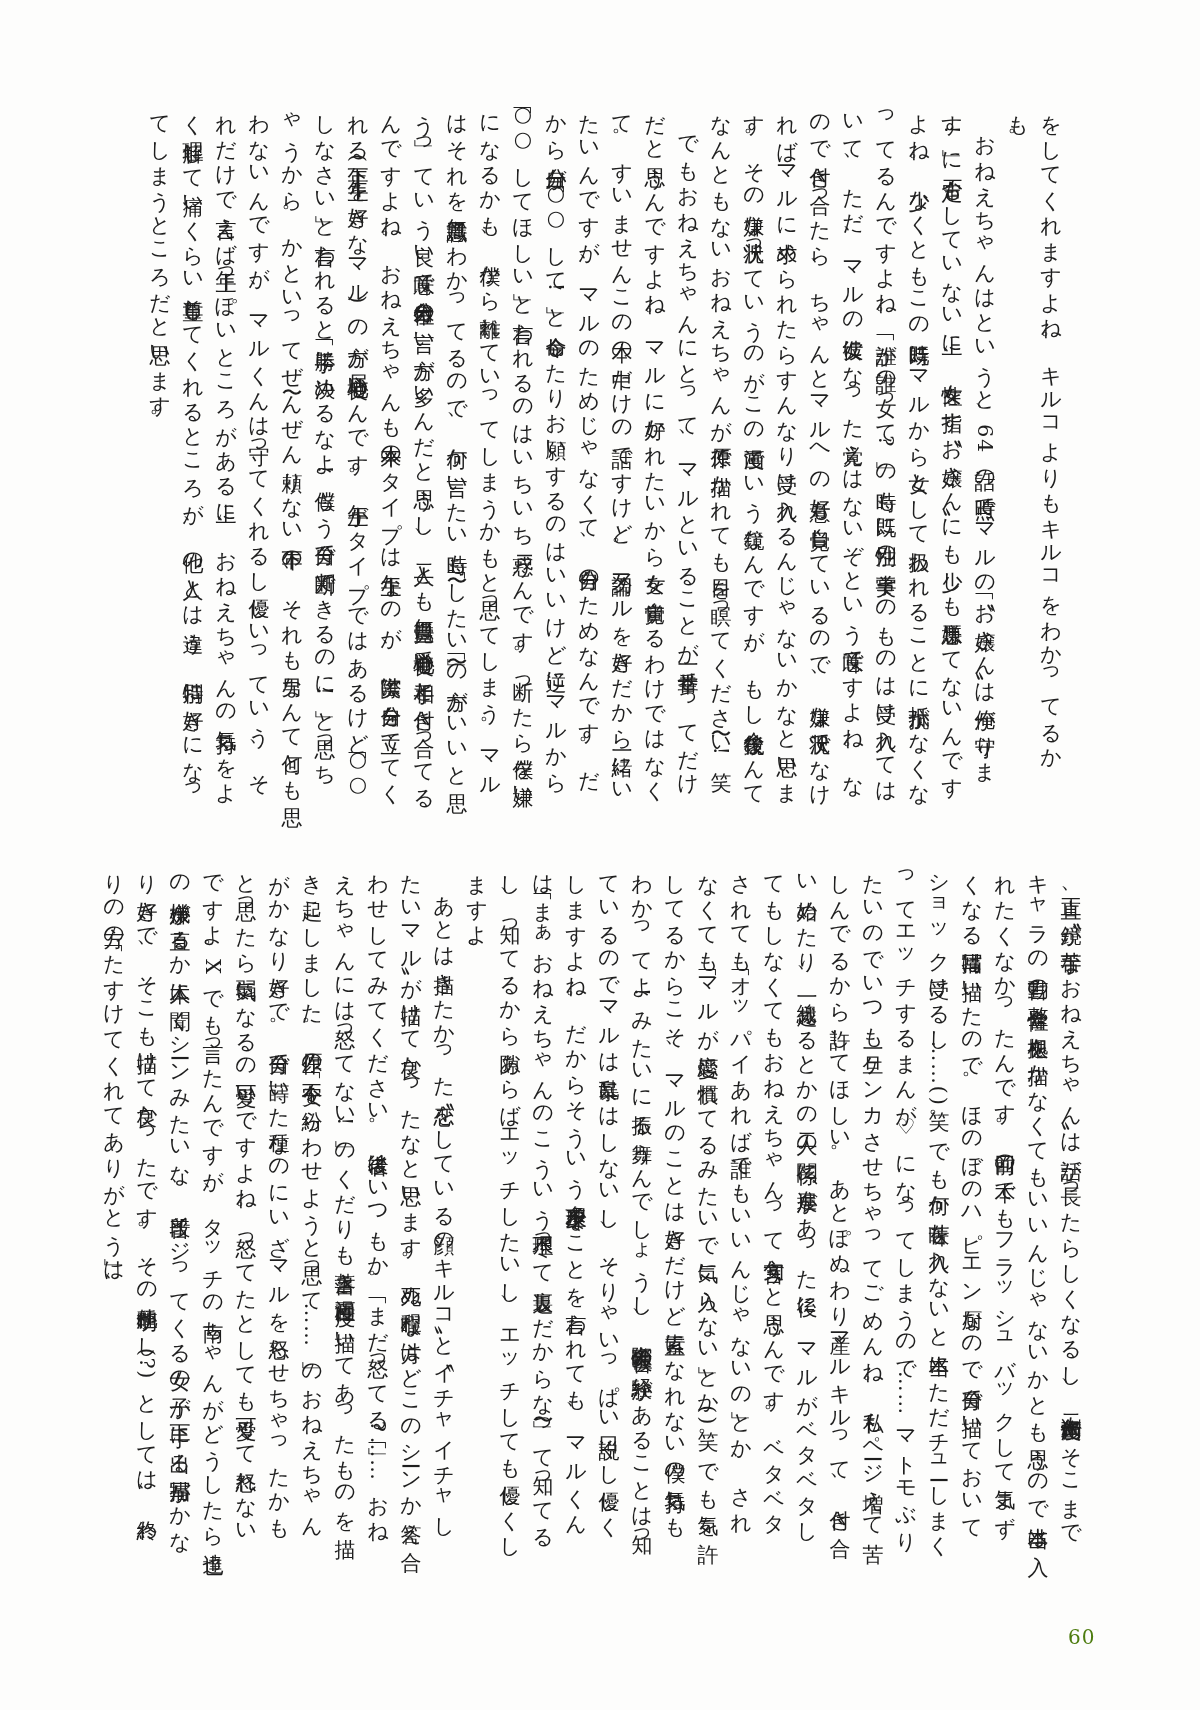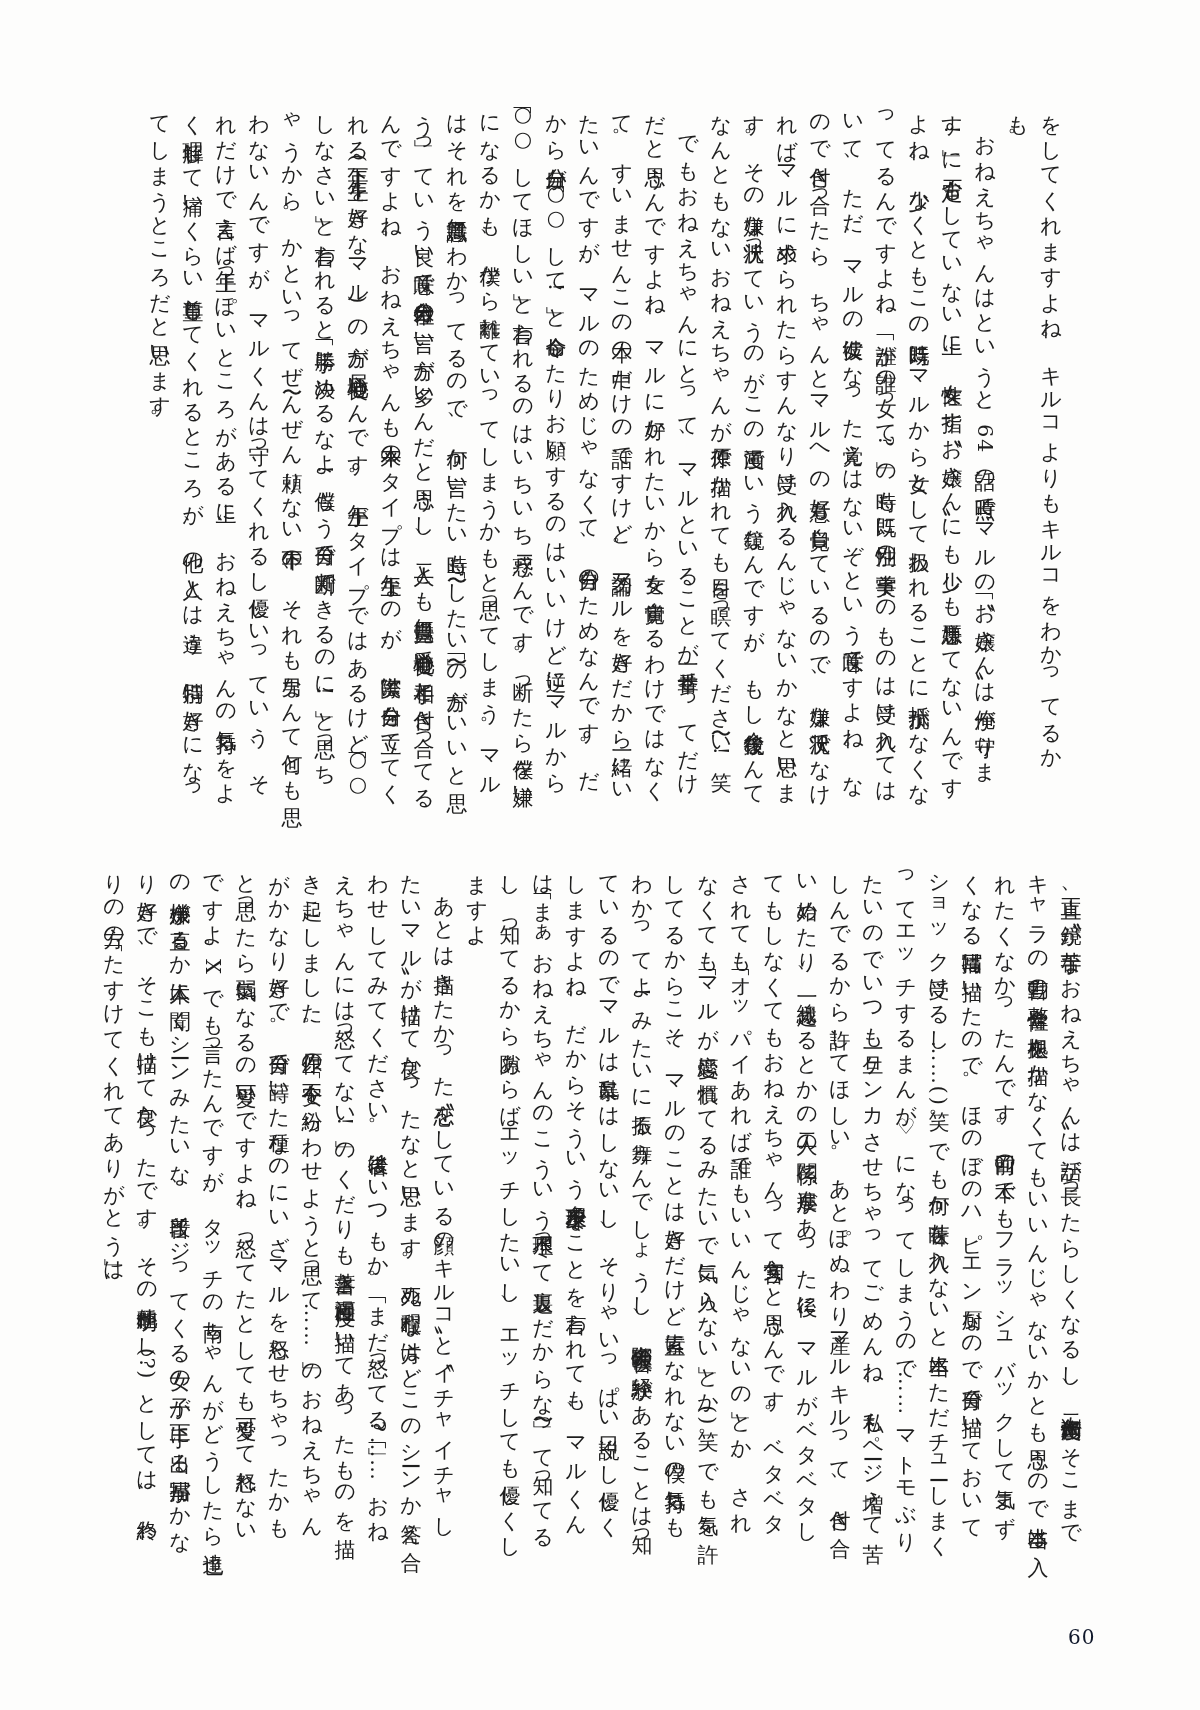--- a/index.html
+++ b/index.html
@@ -44,21 +44,21 @@
   }
   .para--continuation {
     text-indent: 0;
   }
   .page-number {
     position: absolute;
     left: 1068px;
     top: 1625px;
     font-size: 20px;
     letter-spacing: 1px;
-    color: #0f172a;
+    color: #4d7c0f;
   }
 </style>
 </head>
 <body>
 
 <div class="page">
 
   <div class="text-block text-block--top">
     <p class="para para--continuation">をしてくれますよね。キルコよりもキルコをわかってるかも。</p>
     <p class="para">おねえちゃんはというと、64話の時点でマルの「〝お嬢さん〟は俺が守ります!」に否定もしていない上に、女性を指す〝お嬢さん〟にも少しも嫌悪してないんですよね。少なくともこの時既にマルから女として扱われることに抵抗がなくなってるんですよね。「誰が誰の女って?」の時も既に性別の事実そのものは受け入れてはいて、ただ、マルの彼女になった覚えはないぞという意味ですよね。なので付き合ったら、ちゃんとマルへの好意も自覚しているので、嫌な状況でなければマルに求められたらすんなり受け入れるんじゃないかなと思います。その嫌な状況っていうのがこの漫画でいう鏡なんですが、もし今後鏡なんてなんともないおねえちゃんが原作で描かれても目を瞑ってくださ〜い!笑</p>

